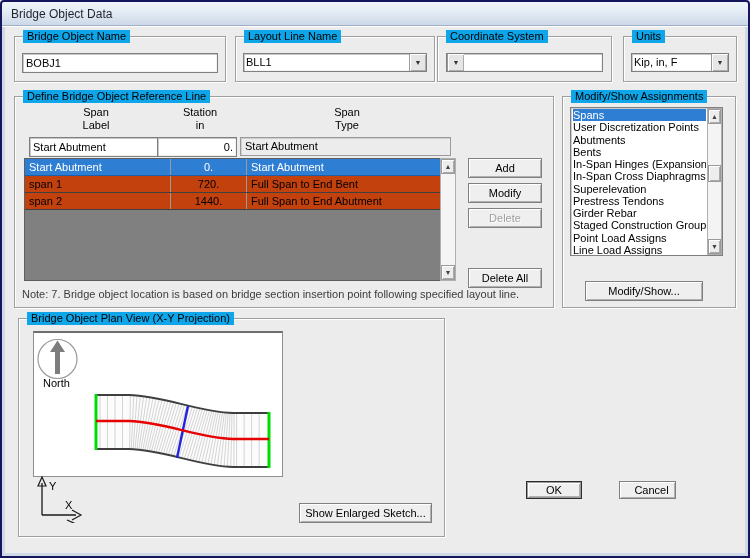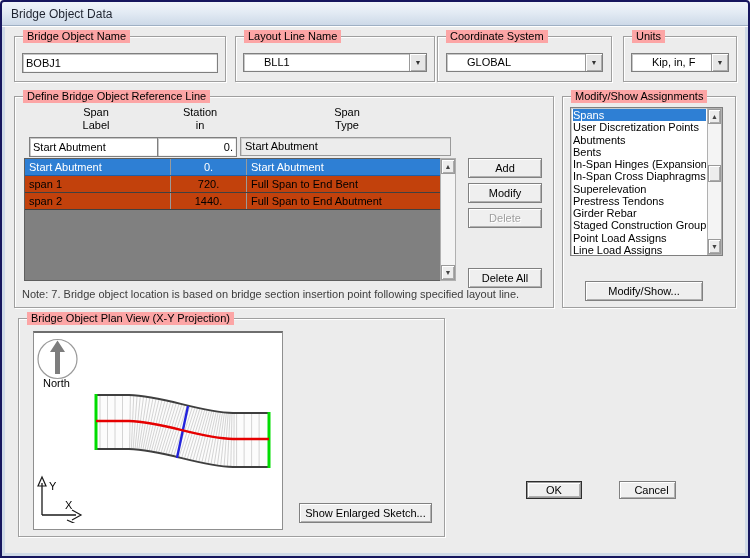--- a/index.html
+++ b/index.html
@@ -15,31 +15,31 @@
               background:linear-gradient(#F0F5FA,#E3EBF4 45%,#CDD9E8);
               border-bottom:1px solid #9FB0C4; border-radius:2px 2px 0 0;
               display:flex; align-items:center; padding-left:9px;
               font-size:12px; color:#1F2430; }
   .content { position:absolute; left:2px; top:27px; width:746px; height:529px;
              background:#ECECEC; border:3px solid #CFDAE7; border-top:none; }
 
   
   .group { position:absolute; border:1px solid #9F9F9F;
            box-shadow:inset 1px 1px 0 #fff, 1px 1px 0 #fff; }
-  .glabel { position:absolute; top:-7px; left:8px; background:#fca5a5;
+  .glabel { position:absolute; top:-7px; left:8px; background:#0ea5e9;
             padding:0 4px; line-height:13px; white-space:nowrap; }
   .sunken { background:#fff; border:1px solid #7F7F7F;
             box-shadow:inset 1px 1px 0 rgba(0,0,0,0.22), inset -1px -1px 0 #F2F2F2; }
   input.tfield { position:absolute; font-family:"Liberation Sans",sans-serif;
             font-size:11px; padding:9px 3px; outline:none; }
   .rofield { position:absolute; background:#ECECEC; border:1px solid #9a9a9a;
              box-shadow:inset 1px 1px 0 rgba(0,0,0,0.12);
              line-height:17px; padding:0 4px; white-space:nowrap; overflow:hidden; }
   .combo { position:absolute; display:flex; align-items:stretch; }
-  .combo .cval { flex:1; line-height:17px; padding:0 20px; overflow:hidden; white-space:nowrap; }
+  .combo .cval { flex:1; line-height:17px; padding:0 2px; overflow:hidden; white-space:nowrap; }
   .combo .cbtn { width:17px; background:#E6E6E6; border-left:1px solid #999;
                  box-shadow:inset 1px 1px 0 #fff, inset -1px -1px 0 #ABABAB;
                  display:flex; align-items:center; justify-content:center;
                  font-size:7px; color:#333; }
   .btn { position:absolute; background:#EFEFEF; border:1px solid #808080;
          box-shadow:inset 1px 1px 0 #FFF, inset -1px -1px 0 #B0B0B0;
          font-size:11px; color:#000; cursor:default;
          display:flex; align-items:center; justify-content:center; }
   .btn.default { border:1px solid #2D2D2D;
          box-shadow:inset 0 0 0 1px #9a9a9a, inset 2px 2px 0 #fff, inset -2px -2px 0 #B0B0B0; }
@@ -68,21 +68,21 @@
   
   .listbox { position:absolute; left:570px; top:107px; width:153px; height:149px;
              background:#fff; border:1px solid #7F7F7F;
              box-shadow:inset 1px 1px 0 rgba(0,0,0,0.2); padding:1px 16px 1px 2px; }
   .litem { height:12.25px; line-height:12.25px; white-space:nowrap; overflow:hidden; font-size:11px; }
   .litem.sel { background:#2E7FD4; color:#fff; }
 
   .note { position:absolute; left:22px; top:288px; width:525px; color:#3C3C3C;
           white-space:nowrap; overflow:hidden; }
 
-  .canvas { position:absolute; left:33px; top:331px; width:250px; height:199px;
+  .canvas { position:absolute; left:33px; top:331px; width:250px; height:146px;
             background:#fff; border:1px solid #8F8F8F; border-top:2px solid #6E6E6E; }
   svg text { font-family:"Liberation Sans",sans-serif; }
 </style>
 </head>
 <body>
 
 <div id="stage">
 
   <div class="titlebar">
     <span>Bridge Object Data</span>
@@ -103,21 +103,20 @@
     <span class="cval">BLL1</span>
     <span class="cbtn">
         <span>▼</span>
       </span>
   </div>
 
   <div class="group" style="left:437px; top:36px; width:175px; height:46px;">
     <span class="glabel">Coordinate System</span>
   </div>
   <div class="combo sunken" style="left:446px; top:53px; width:157px; height:19px;">
-    <span class="cval">GLOBAL</span>
     <span class="cbtn">
         <span>▼</span>
       </span>
   </div>
 
   <div class="group" style="left:623px; top:36px; width:114px; height:46px;">
     <span class="glabel">Units</span>
   </div>
   <div class="combo sunken" style="left:631px; top:53px; width:98px; height:19px;">
     <span class="cval">Kip, in, F</span>

